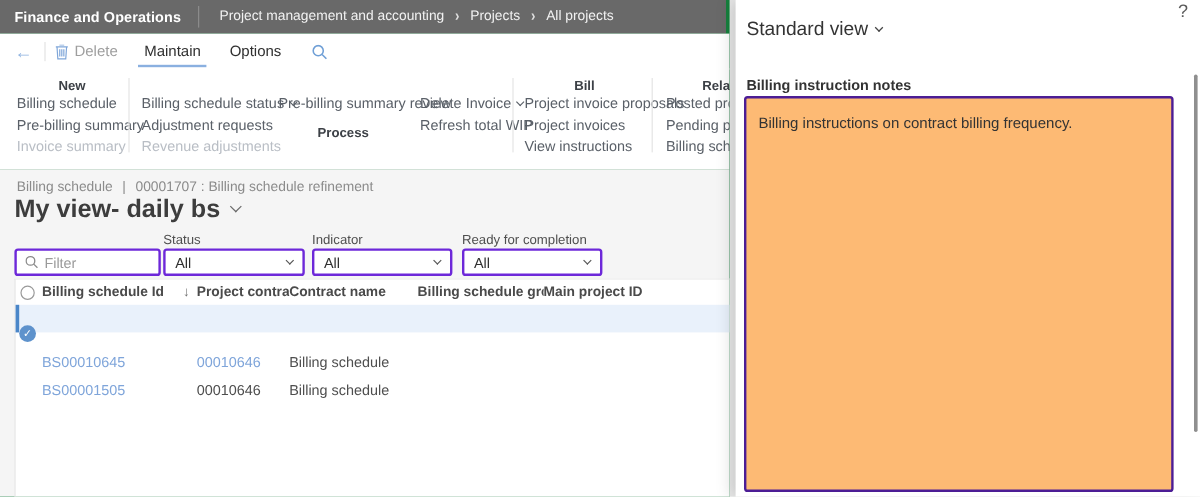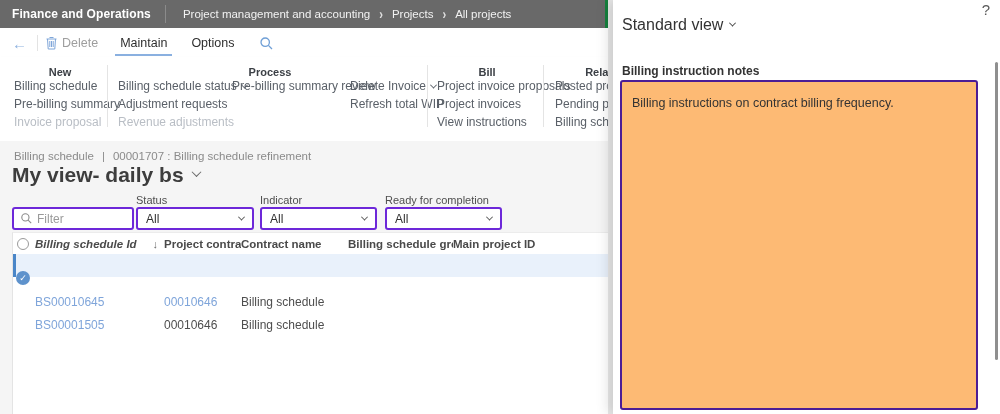--- a/index.html
+++ b/index.html
@@ -52,21 +52,21 @@
   .inputbox .chev { color:#555; margin-right:8px; }
   .search-ph { color:#9a9a9a; padding-left:5px; }
   .maglass { margin-left:7px; flex:none; }
 
   
   .grid { position:absolute; left:12px; top:91px; width:596px; bottom:0; background:#fff;
           border-left:1px solid #e4e4e4; border-top:1px solid #ececec; }
   .grow { display:grid; grid-template-columns:22px 129px 77px 107px 105px 1fr; align-items:center; }
   .ghead { height:21px; font-size:11.5px; font-weight:600; color:#4a4a4a; }
   .ghead .hcell { white-space:nowrap; overflow:hidden; }
-  .hcell-sort { display:flex; align-items:center; justify-content:space-between; padding-right:6px;font-style:italic; }
+  .hcell-sort { display:flex; align-items:center; justify-content:space-between; padding-right:6px; }
   .sort-ico { font-size:11px; color:#6d6d6d; font-weight:normal; }
   .gbody-row { height:23px; font-size:12px; color:#4e4e4e; position:relative; cursor:pointer; }
   .gbody-row.selected { background:#e9f1fb; }
   .gbody-row.selected::before { content:""; position:absolute; left:0; top:0; bottom:0; width:2.5px; background:#4a86c8; }
   .ring { width:12px; height:12px; border:1px solid #9a9a9a; border-radius:50%; margin-left:4px; }
   .checkball { width:14px; height:14px; border-radius:50%; background:#5e92cc; color:#fff; font-size:9px;
                display:flex; align-items:center; justify-content:center; margin-left:3px; }
   .link { color:#7fa5da; cursor:pointer; }
   .cell { white-space:nowrap; overflow:hidden;margin-top:48px; }
 
@@ -120,28 +120,28 @@
       <span class="cmd-search">
         <svg width="13" height="13" viewBox="0 0 13 13">
             <circle cx="5.2" cy="5.2" r="4.2" stroke="#6f9fd6" stroke-width="1.3" fill="none"></circle>
             <line x1="8.4" y1="8.4" x2="12" y2="12" stroke="#6f9fd6" stroke-width="1.3"></line>
           </svg>
       </span>
     </div>
 
     <div class="ribbon">
       <span class="grp-title" style="left:14px; width:92px;">New</span>
-      <span class="grp-title" style="left:118px; width:304px;">Process</span>
+      <span class="grp-title" style="left:134px; width:304px;margin-top:39px;">Process</span>
       <span class="grp-title" style="left:437px; width:100px;">Bill</span>
       <span class="grp-title" style="left:555px; width:100px;">Related</span>
 
       <div class="rcol" style="left:14px;">
         <span class="ritem">Billing schedule</span>
         <span class="ritem">Pre-billing summary</span>
-        <span class="ritem disabled">Invoice proposal</span>
+        <span class="ritem disabled">Invoice summary</span>
       </div>
 
       <span class="rsep" style="left:107px;"></span>
 
       <div class="rcol" style="left:118px;">
         <span class="ritem">
           <span>Billing schedule status</span>
           <span class="chev"></span>
         </span>
         <span class="ritem">Adjustment requests</span>

